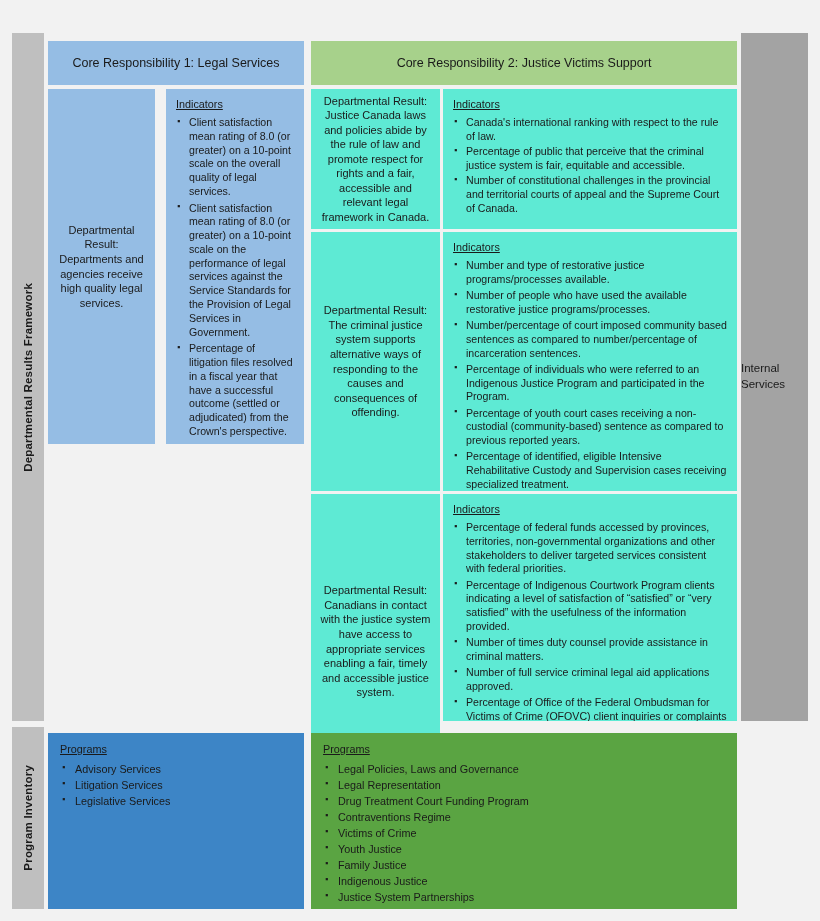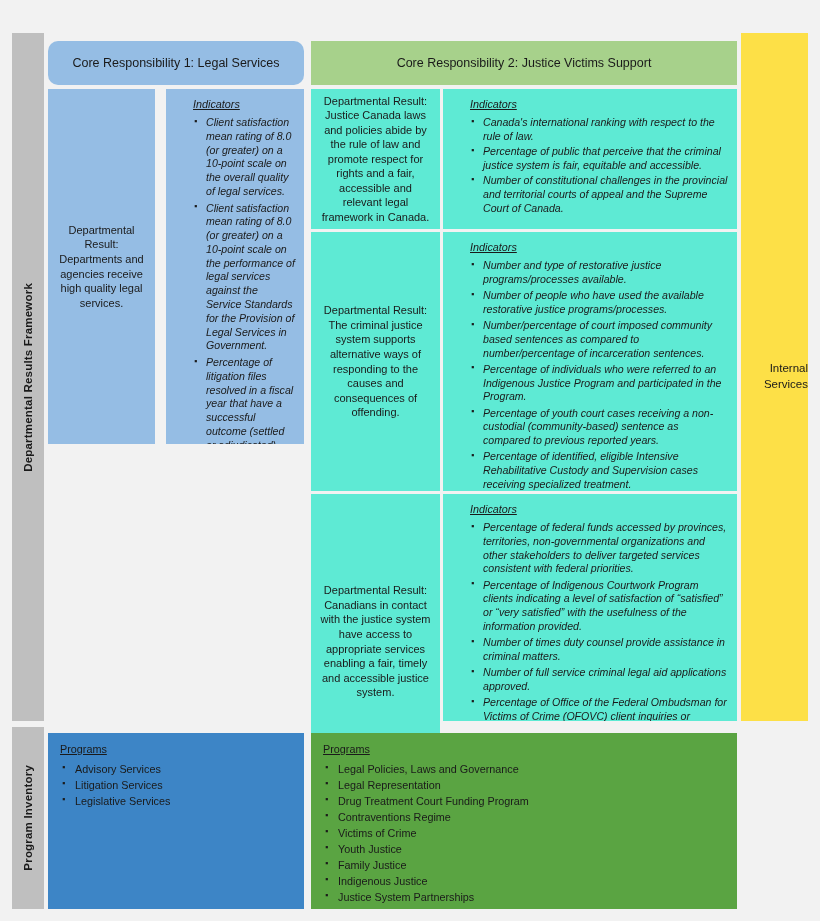--- a/index.html
+++ b/index.html
@@ -44,43 +44,42 @@
   #rail-drf { top: 33px; height: 688px; }
   #rail-pi  { top: 727px; height: 182px; }
 
   
   #internal-services {
     position: absolute;
     left: 741px;
     top: 33px;
     width: 67px;
     height: 688px;
-    background: #fde047;
-    display: flex;
-    align-items: center;
-    justify-content: center;
-    text-align: right;
+    background: #a3a3a3;
+    display: flex;
+    align-items: center;
+    justify-content: center;
+    text-align: left;
     font-size: 11.5px;
     line-height: 1.35;
     color: #1a1a1a;
   }
 
   
   .cr-banner {
     position: absolute;
     display: flex;
     align-items: center;
     justify-content: center;
     font-size: 12.5px;
     color: #1a1a1a;
   }
   #cr1-banner {
     left: 48px; top: 41px; width: 256px; height: 44px;
     background: #95bde4;
-    border-radius: 10px;
   }
   #cr2-banner {
     left: 311px; top: 41px; width: 426px; height: 44px;
     background: #a7d18b;
   }
 
   
   .box {
     position: absolute;
     box-sizing: border-box;
@@ -101,24 +100,23 @@
     font-size: 11px;
     line-height: 1.32;
   }
   #dr1-box { left: 48px;  top: 89px;  width: 107px; height: 355px; }
   #dr2-box { left: 311px; top: 89px;  width: 129px; height: 140px; }
   #dr3-box { left: 311px; top: 232px; width: 129px; height: 259px; }
   #dr4-box { left: 311px; top: 494px; width: 129px; height: 295px; }
 
   
   .indicators {
-    padding: 8px 9px 8px 27px;
+    padding: 8px 9px 8px 10px;
     font-size: 10.6px;
     line-height: 1.30;
-    font-style: italic;
   }
   .ind-title {
     text-decoration: underline;
     margin: 0 0 5px 0;
     font-size: 10.8px;
   }
   ul.bullets {
     list-style: none;
     margin: 0;
     padding: 0;

